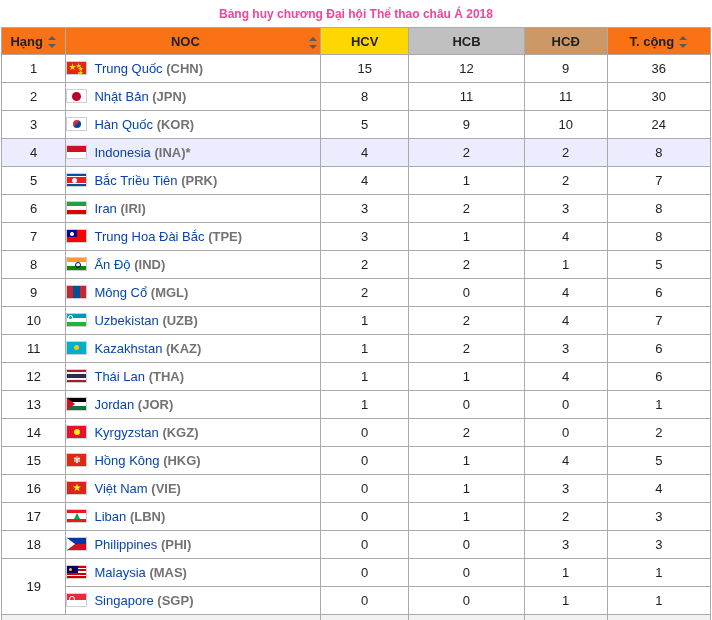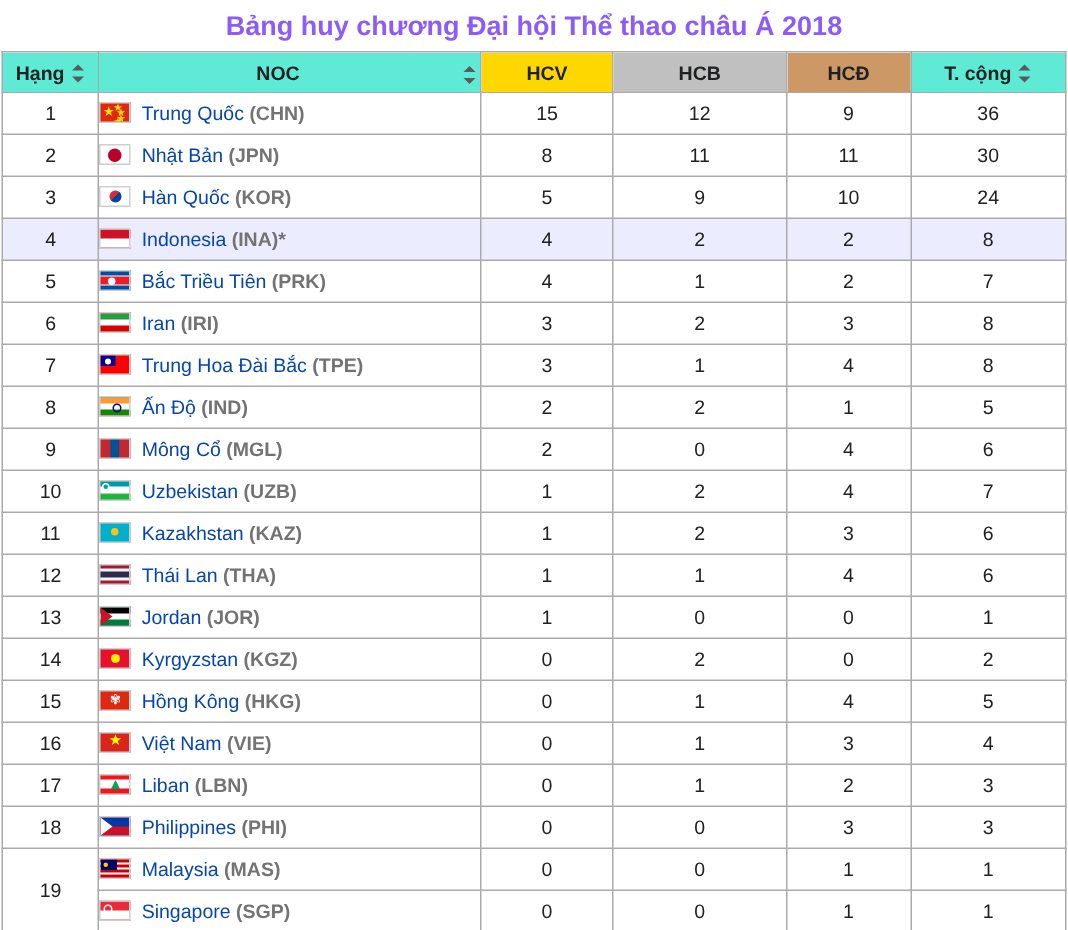--- a/index.html
+++ b/index.html
@@ -15,36 +15,36 @@
     overflow: hidden;
   }
   .wrap {
     width: 712px;
     padding: 0;
     box-sizing: border-box;
   }
   .caption {
     text-align: center;
     font-weight: bold;
-    font-size: 18px;
+    font-size: 12px;
     padding: 7px 0 6px 0;
-    color: #8b5cf6;
+    color: #ec4899;
   }
   table.medals {
     border-collapse: collapse;
     width: 710px;
     margin: 0 1px;
     font-size: 13px;
   }
   table.medals th, table.medals td {
     border: 1px solid #aaa;
     padding: 0;
   }
   thead th {
-    background: #5eead4;
+    background: #f97316;
     font-weight: bold;
     font-size: 13px;
     height: 26px;
     padding: 3px 6px;
     text-align: center;
     white-space: nowrap;
     position: relative;
   }
   th.rank-h { width: 62px; }
   th.noc-h  { width: 248px; text-align: center; padding-left: 8px;}

